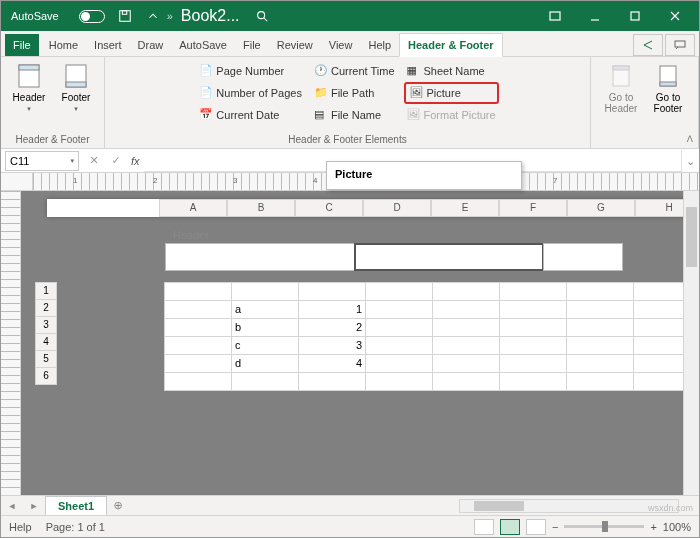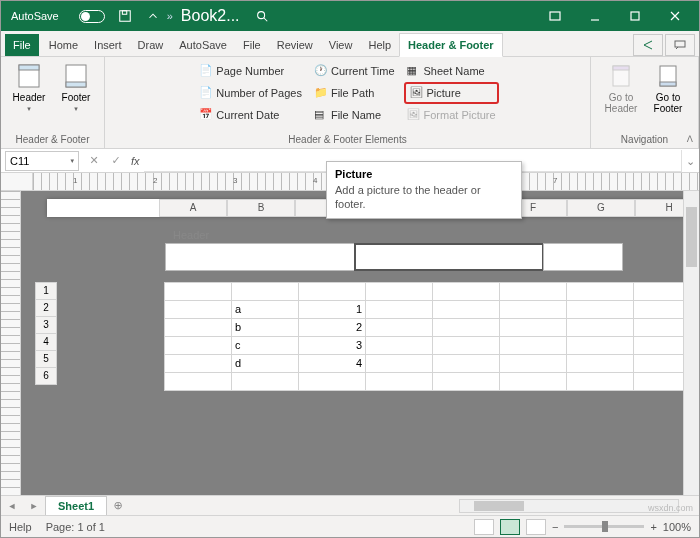--- a/index.html
+++ b/index.html
@@ -241,21 +241,20 @@
       </div>
       <div class="bigbtn">
         <svg class="ico" viewBox="0 0 28 28">
             <rect x="6" y="4" width="16" height="20" fill="#fff" stroke="#888"></rect>
             <rect x="6" y="20" width="16" height="4" fill="#cde" stroke="#888"></rect>
           </svg>
         <span class="lbl" style="white-space:pre-line">Go to
 Footer</span>
       </div>
     </div>
-    <div class="rgroup-label">Navigation</div>
   </div>
 
   <span class="collapse-chev">ᐱ</span>
 </div>
 
 <div class="namebox-row">
   <div class="namebox">
       <span>C11</span>
       <span class="chev">▾</span>
     </div>
@@ -373,21 +372,20 @@
         <div style="width: 22px; height: 18px; border: 1px solid rgb(212, 212, 212); background: rgb(243, 242, 241); font-size: 10px; text-align: center; line-height: 16px; margin-top: -1px;">6</div>
       </div>
   </div>
 </div>
 <div class="scroll-v">
     <div class="thumb"></div>
   </div>
 
 <div class="tooltip">
   <div class="tt-title">Picture</div>
-  <div class="tt-body">Add a picture to the header or footer.</div>
 </div>
 
 <div class="sheettabs">
   <div class="stnav">◄</div>
   <div class="stnav">►</div>
   <div class="stab">Sheet1</div>
   <div class="stadd">⊕</div>
   <div class="hscroll">
       <div class="thumb"></div>
     </div>

